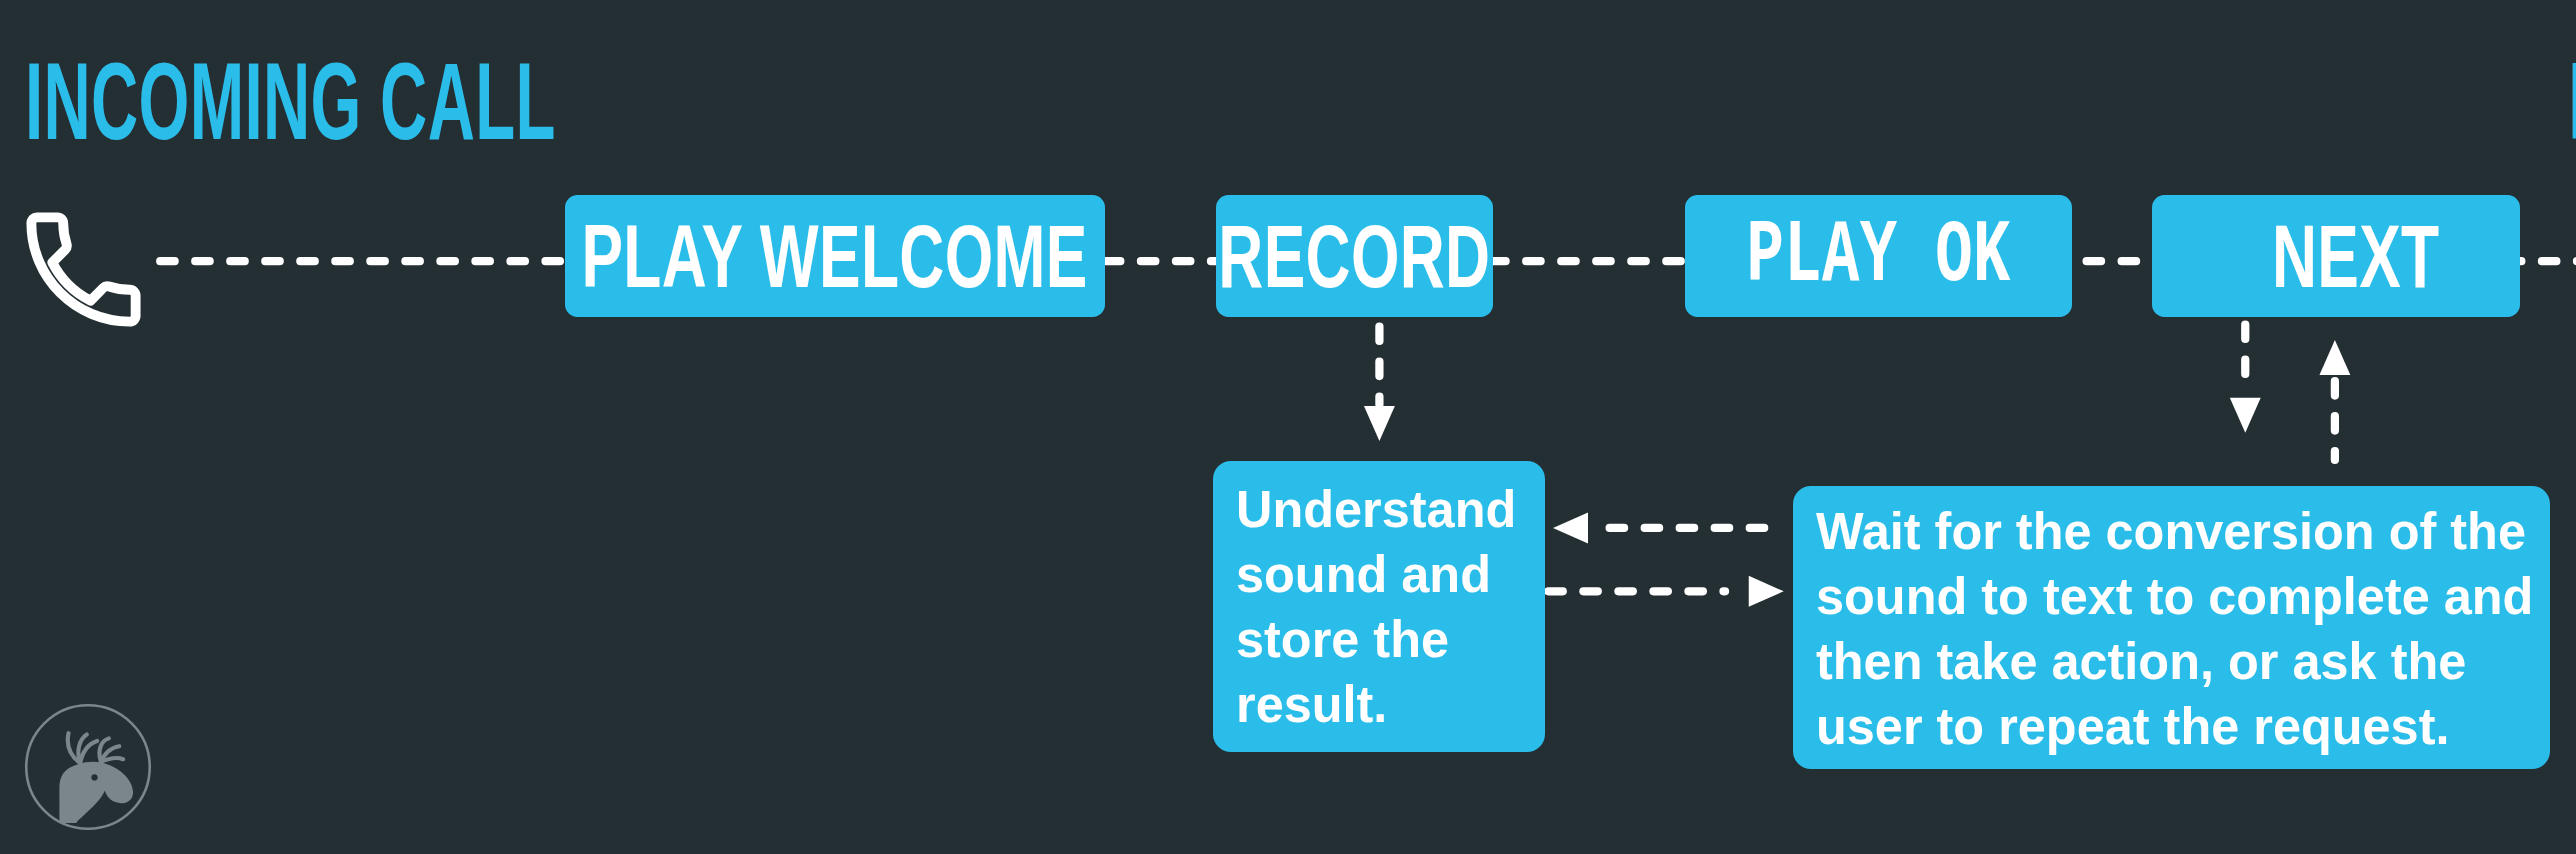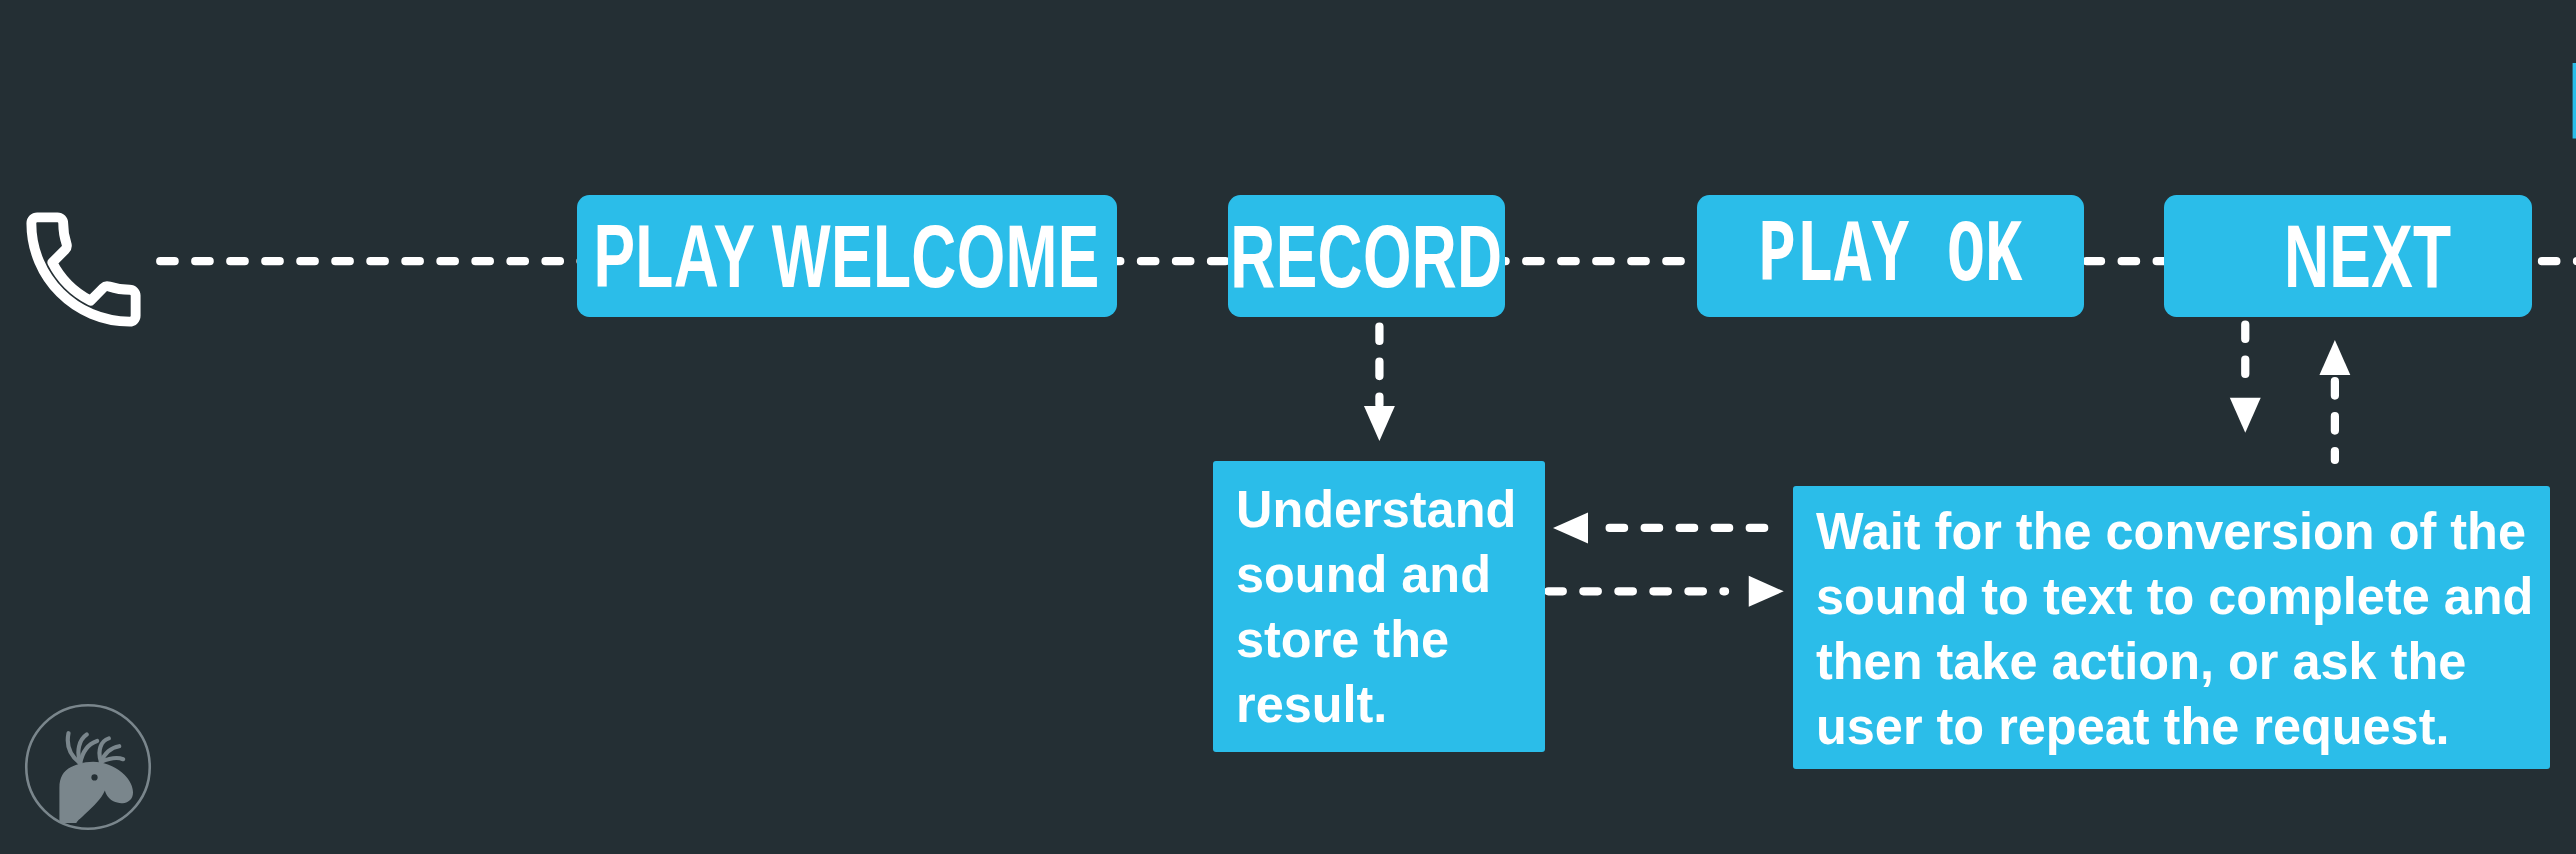--- a/index.html
+++ b/index.html
@@ -17,34 +17,33 @@
   .title-right{right:20.6px;text-align:right;}
   .squeeze{display:inline-block;transform:scaleX(0.60);transform-origin:left top;white-space:nowrap;letter-spacing:0.5px;}
   .squeeze-right{transform-origin:right top;}
 
   
   .node{
     position:absolute;top:195px;height:122px;
     background:#2BBDE9;border-radius:12.4px;
     display:flex;align-items:center;justify-content:center;
     z-index:3;
-    margin-left:12px;
   }
   .node-0{left:565px;width:540px;}
   .node-1{left:1216px;width:277px;}
   .node-2{left:1685px;width:387px;font-family:Liberation Mono, monospace;}
   .node-3{left:2152px;width:328px;padding-left:40px;}
   .node-label{
     color:#FFFFFF;font-weight:bold;font-size:89px;line-height:1;
     white-space:nowrap;display:inline-block;transform:scaleX(0.70);letter-spacing:0.5px;
   }
 
   
   .callout{
-    position:absolute;background:#2BBDE9;border-radius:3px;z-index:3;
+    position:absolute;background:#2BBDE9;border-radius:18px;z-index:3;
     color:#FFFFFF;font-weight:bold;box-sizing:border-box;
   }
   .callout-understand{left:1213px;top:461px;width:332px;height:291px;padding:15.5px 0 0 23px;}
   .callout-wait{left:1793px;top:461px;width:757px;height:283px;padding:13.4px 0 0 23px;margin-top:25px;}
   .callout .line{
     display:block;font-size:52px;line-height:65px;white-space:nowrap;
     transform:scaleX(0.97);transform-origin:left top;
   }
 
   svg.connectors{position:absolute;left:0;top:0;z-index:1;}
@@ -82,20 +81,23 @@
     <g>
       <line class="dash" x1="3124" y1="1025" x2="3458" y2="1025"></line>
       <polygon class="head" points="3014,1025 3082,995 3082,1055"></polygon>
     </g>
     <g>
       <line class="dash" x1="3005" y1="1148" x2="3348" y2="1148"></line>
       <polygon class="head" points="3462,1148 3394,1118 3394,1178"></polygon>
     </g>
   </svg>
 
+  <div class="title title-left">
+    <span class="squeeze">INCOMING CALL</span>
+  </div>
   <div class="title title-right">
     <span class="squeeze squeeze-right">PERSON</span>
   </div>
 
   <svg class="phone" width="139" height="139" viewBox="0 0 24 24">
     <path d="M6.62 10.79c1.44 2.83 3.76 5.14 6.59 6.59l2.2-2.21c.27-.27.67-.36 1.02-.24 1.12.37 2.33.57 3.57.57.55 0 1 .45 1 1V20c0 .55-.45 1-1 1-9.39 0-17-7.61-17-17 0-.55.45-1 1-1h3.5c.55 0 1 .45 1 1 0 1.25.2 2.45.57 3.57.11.35.03.74-.25 1.02l-2.2 2.2z" fill="none" stroke="#FFFFFF" stroke-width="1.7" stroke-linejoin="round" stroke-linecap="round"></path>
   </svg>
 
   <div class="node node-0">
     <span class="node-label">PLAY WELCOME</span>

